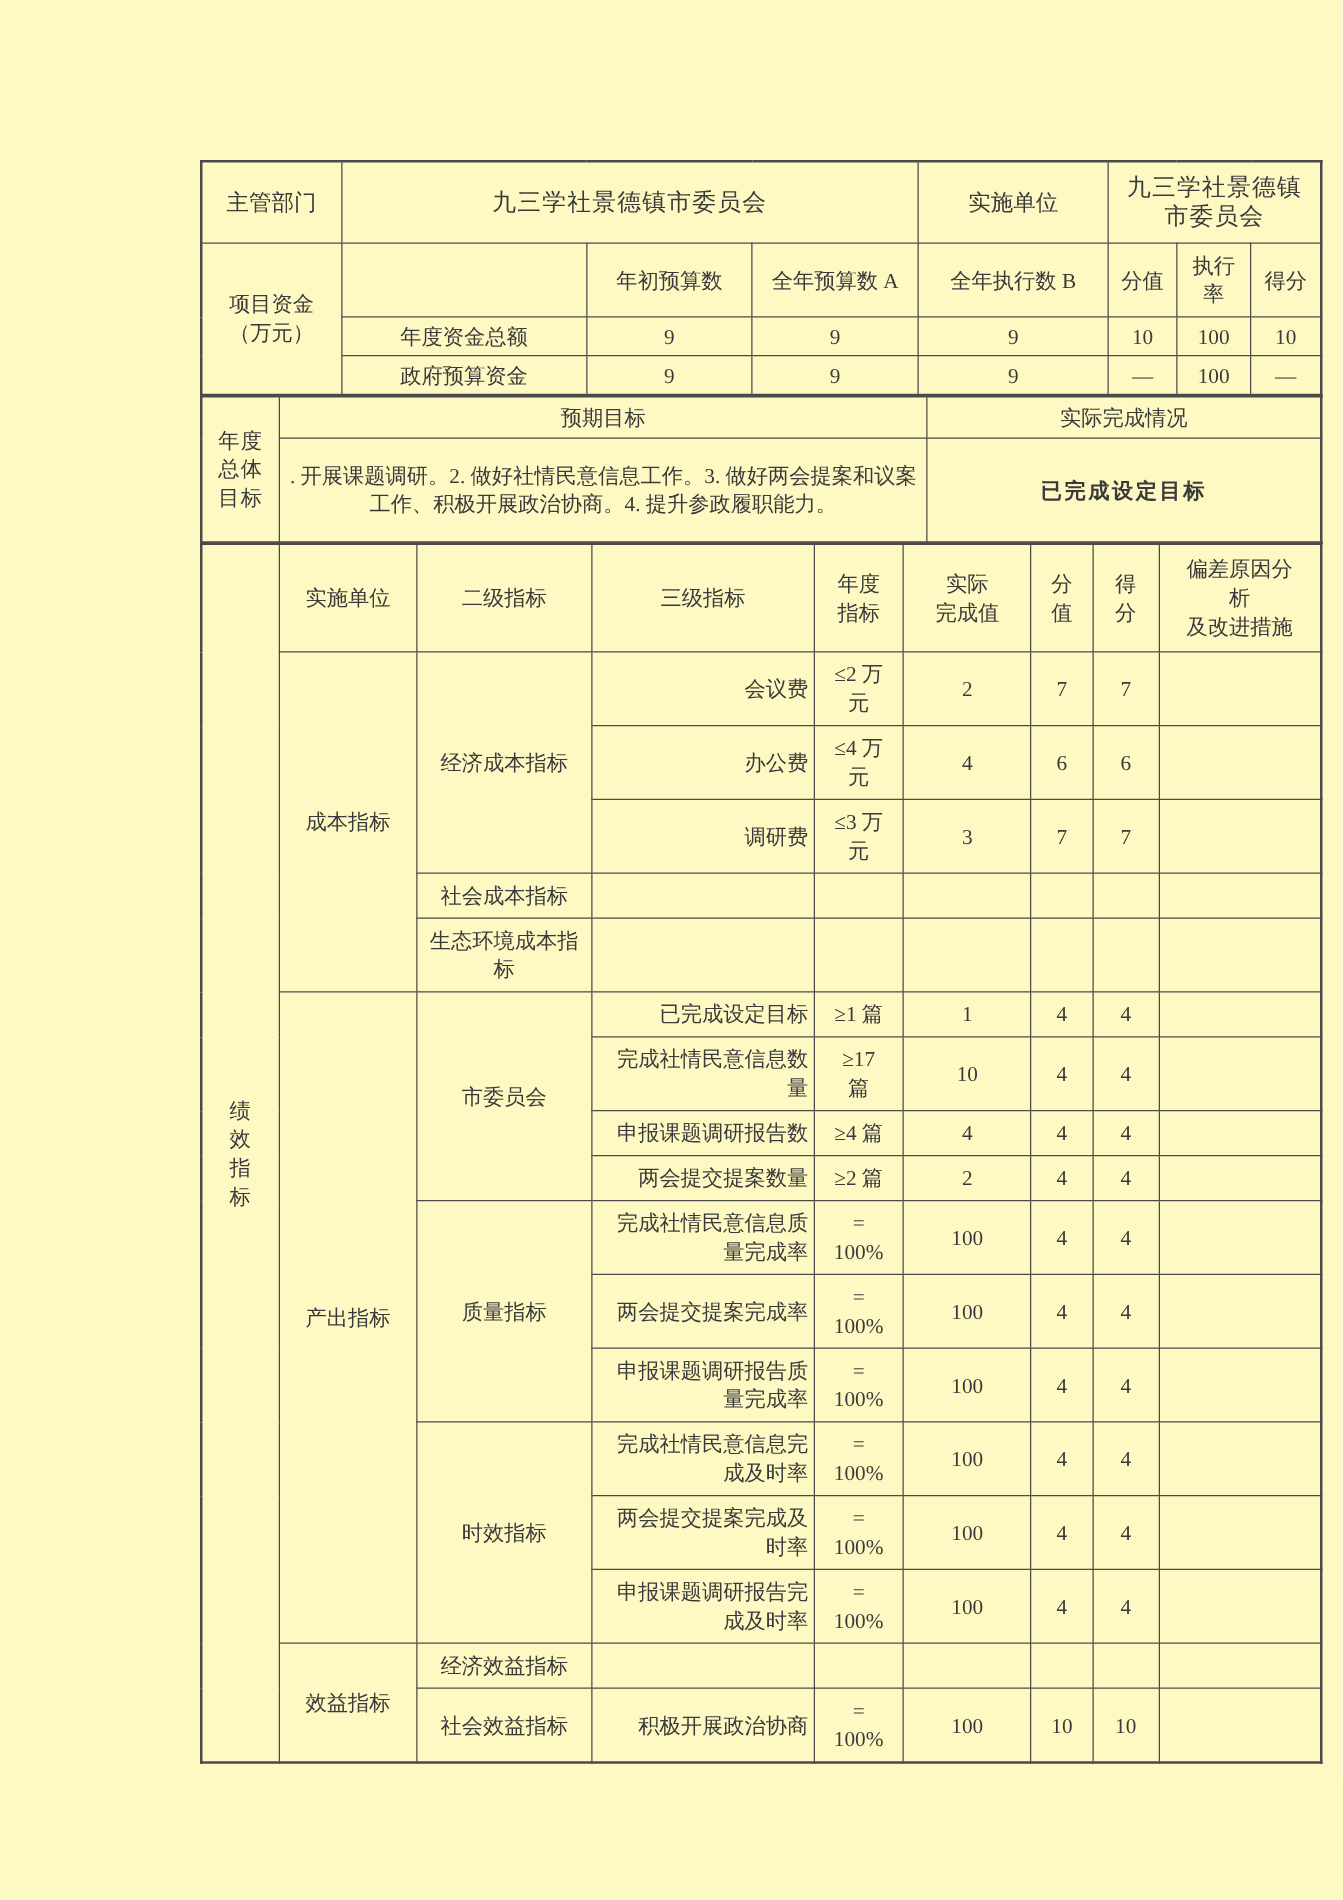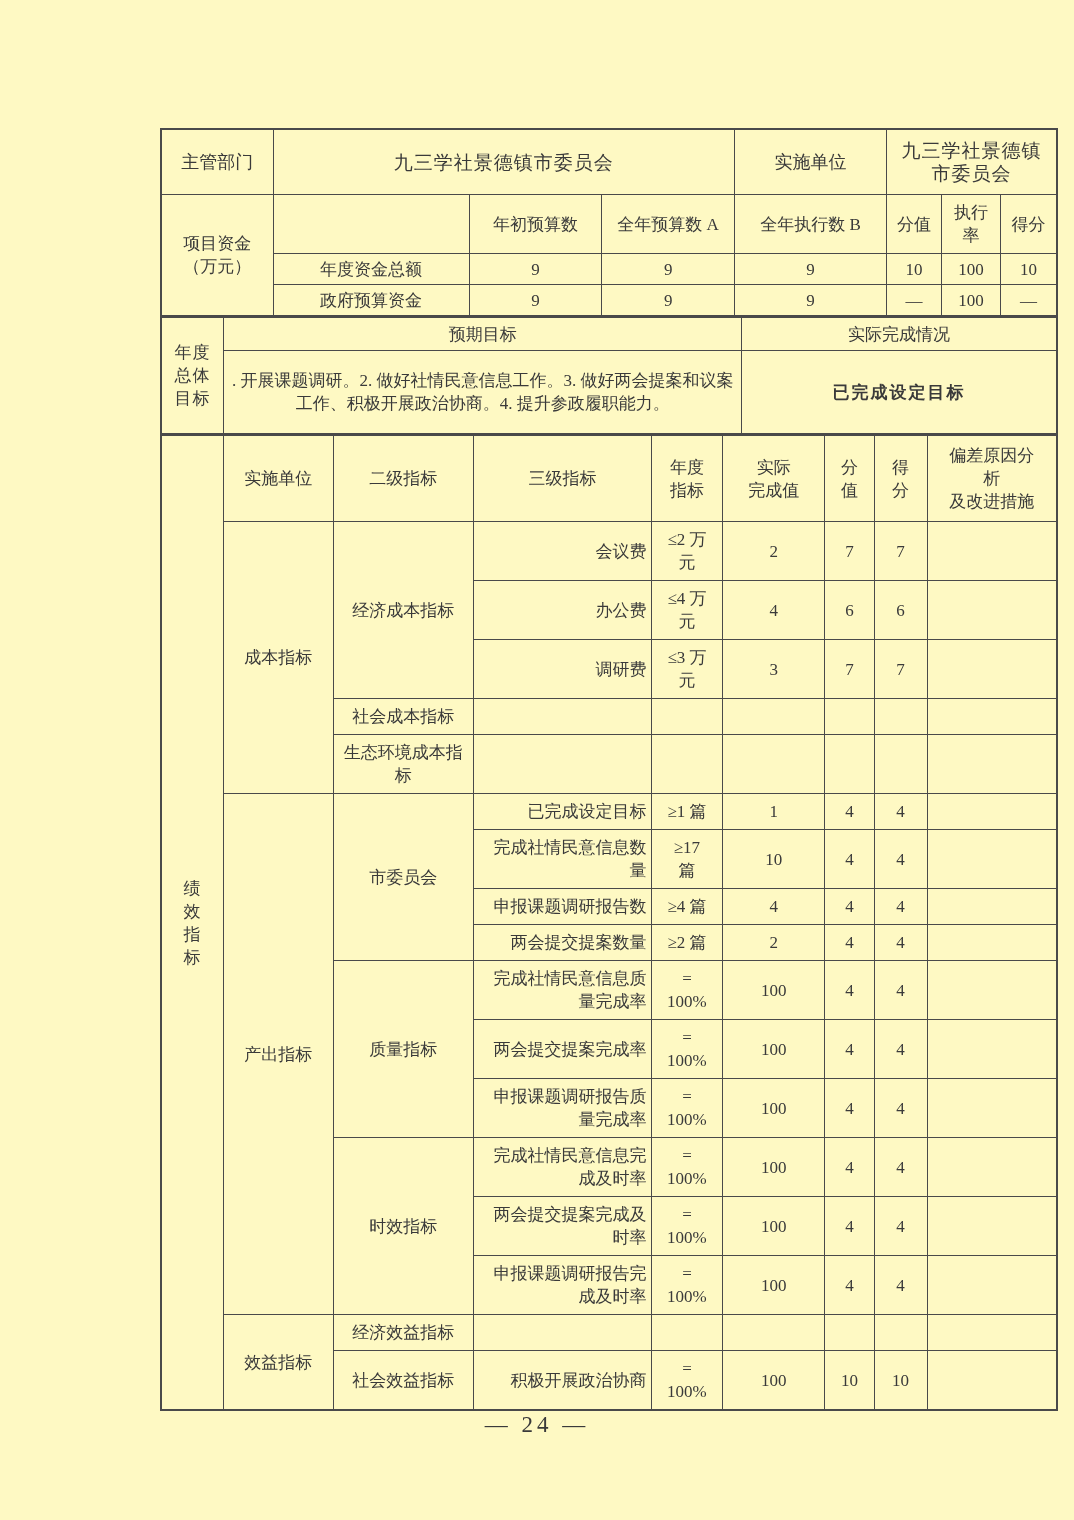--- a/index.html
+++ b/index.html
@@ -321,14 +321,13 @@
 100%</td>
             <td class="num">100</td>
             <td class="num">10</td>
             <td class="num">10</td>
             <td></td>
           </tr>
         </tbody>
     </table>
 
   </div>
-  <div class="pagenum">— 24 —</div>
 </div>
 
 </body></html>

